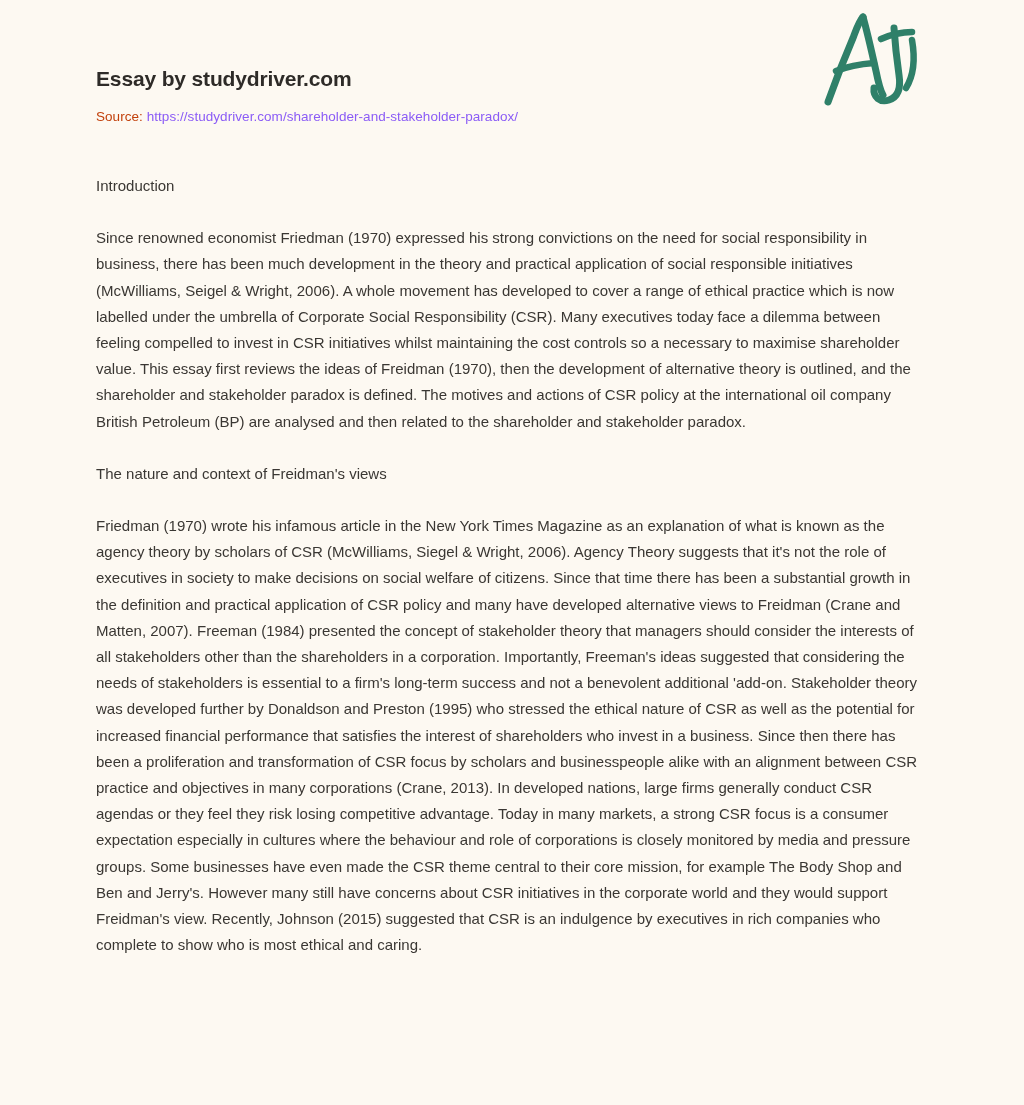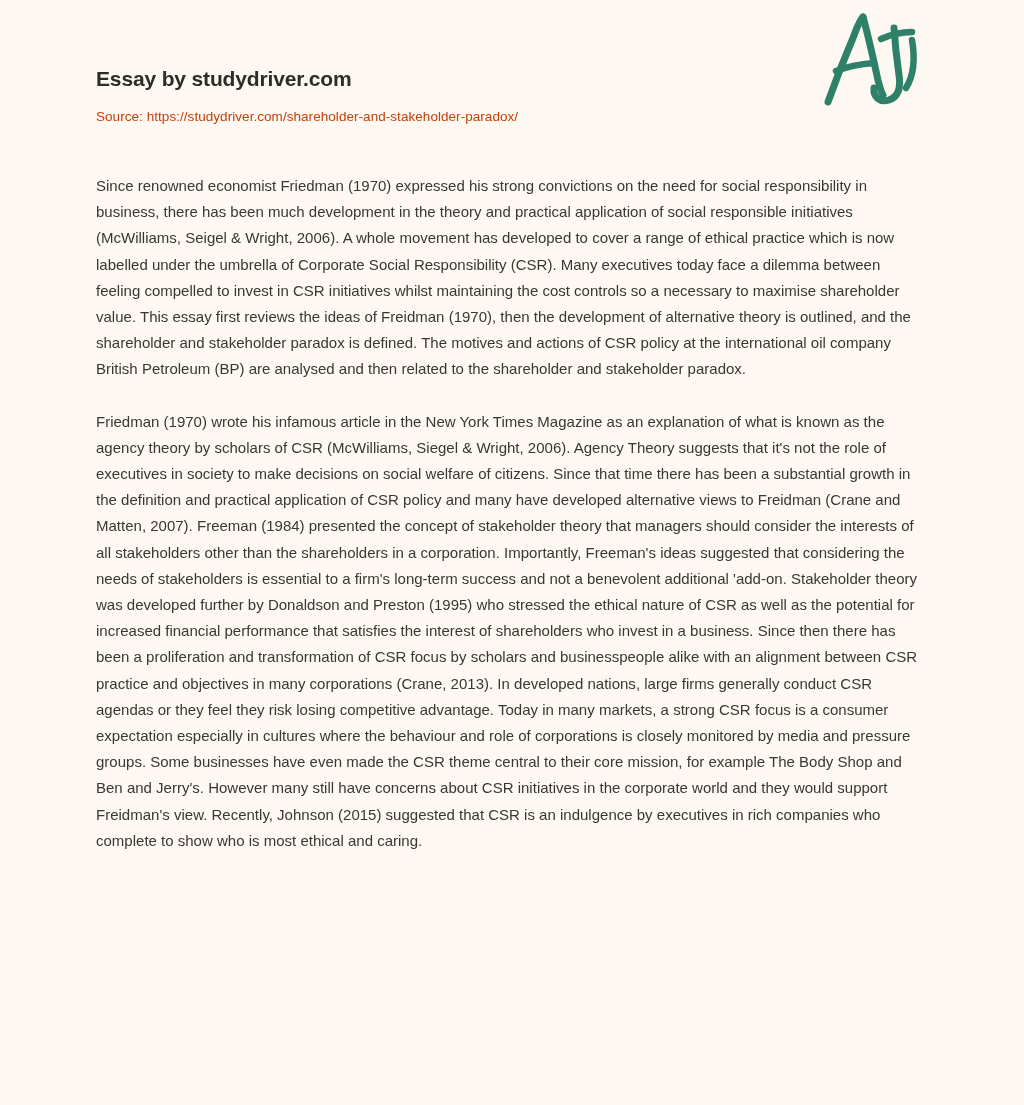--- a/index.html
+++ b/index.html
@@ -46,21 +46,21 @@
     margin: 16px 0 0 0;
     font-size: 13.5px;
     line-height: 18px;
     letter-spacing: 0.05px;
     white-space: nowrap;
   }
   .source-label {
     color: #c2410c;
   }
   .source-url {
-    color: #c2410c;
+    color: #8b5cf6;
     text-decoration: none;
   }
 
   
   .logo {
     position: absolute;
     top: 9px;
     left: 724px;
     width: 104px;
     height: 100px;
@@ -128,21 +128,23 @@
           <path d="M92 31 C 95 48, 94 66, 86 79" stroke-width="6.5"></path>
         </g>
       </svg>
     </div>
 
   </div>
 
 
   <div class="article">
 
+    <p class="section-heading">Introduction</p>
 
     <p>Since renowned economist Friedman (1970) expressed his strong convictions on the need for social responsibility in business, there has been much development in the theory and practical application of social responsible initiatives (McWilliams, Seigel &amp; Wright, 2006). A whole movement has developed to cover a range of ethical practice which is now labelled under the umbrella of Corporate Social Responsibility (CSR). Many executives today face a dilemma between feeling compelled to invest in CSR initiatives whilst maintaining the cost controls so a necessary to maximise shareholder value. This essay first reviews the ideas of Freidman (1970), then the development of alternative theory is outlined, and the shareholder and stakeholder paradox is defined. The motives and actions of CSR policy at the international oil company British Petroleum (BP) are analysed and then related to the shareholder and stakeholder paradox.</p>
 
+    <p class="section-heading">The nature and context of Freidman's views</p>
 
     <p>Friedman (1970) wrote his infamous article in the New York Times Magazine as an explanation of what is known as the agency theory by scholars of CSR (McWilliams, Siegel &amp; Wright, 2006). Agency Theory suggests that it's not the role of executives in society to make decisions on social welfare of citizens. Since that time there has been a substantial growth in the definition and practical application of CSR policy and many have developed alternative views to Freidman (Crane and Matten, 2007). Freeman (1984) presented the concept of stakeholder theory that managers should consider the interests of all stakeholders other than the shareholders in a corporation. Importantly, Freeman's ideas suggested that considering the needs of stakeholders is essential to a firm's long-term success and not a benevolent additional 'add-on. Stakeholder theory was developed further by Donaldson and Preston (1995) who stressed the ethical nature of CSR as well as the potential for increased financial performance that satisfies the interest of shareholders who invest in a business. Since then there has been a proliferation and transformation of CSR focus by scholars and businesspeople alike with an alignment between CSR practice and objectives in many corporations (Crane, 2013). In developed nations, large firms generally conduct CSR agendas or they feel they risk losing competitive advantage. Today in many markets, a strong CSR focus is a consumer expectation especially in cultures where the behaviour and role of corporations is closely monitored by media and pressure groups. Some businesses have even made the CSR theme central to their core mission, for example The Body Shop and Ben and Jerry's. However many still have concerns about CSR initiatives in the corporate world and they would support Freidman's view. Recently, Johnson (2015) suggested that CSR is an indulgence by executives in rich companies who complete to show who is most ethical and caring.</p>
 
   </div>
 
 </div>
 
 </body></html>

